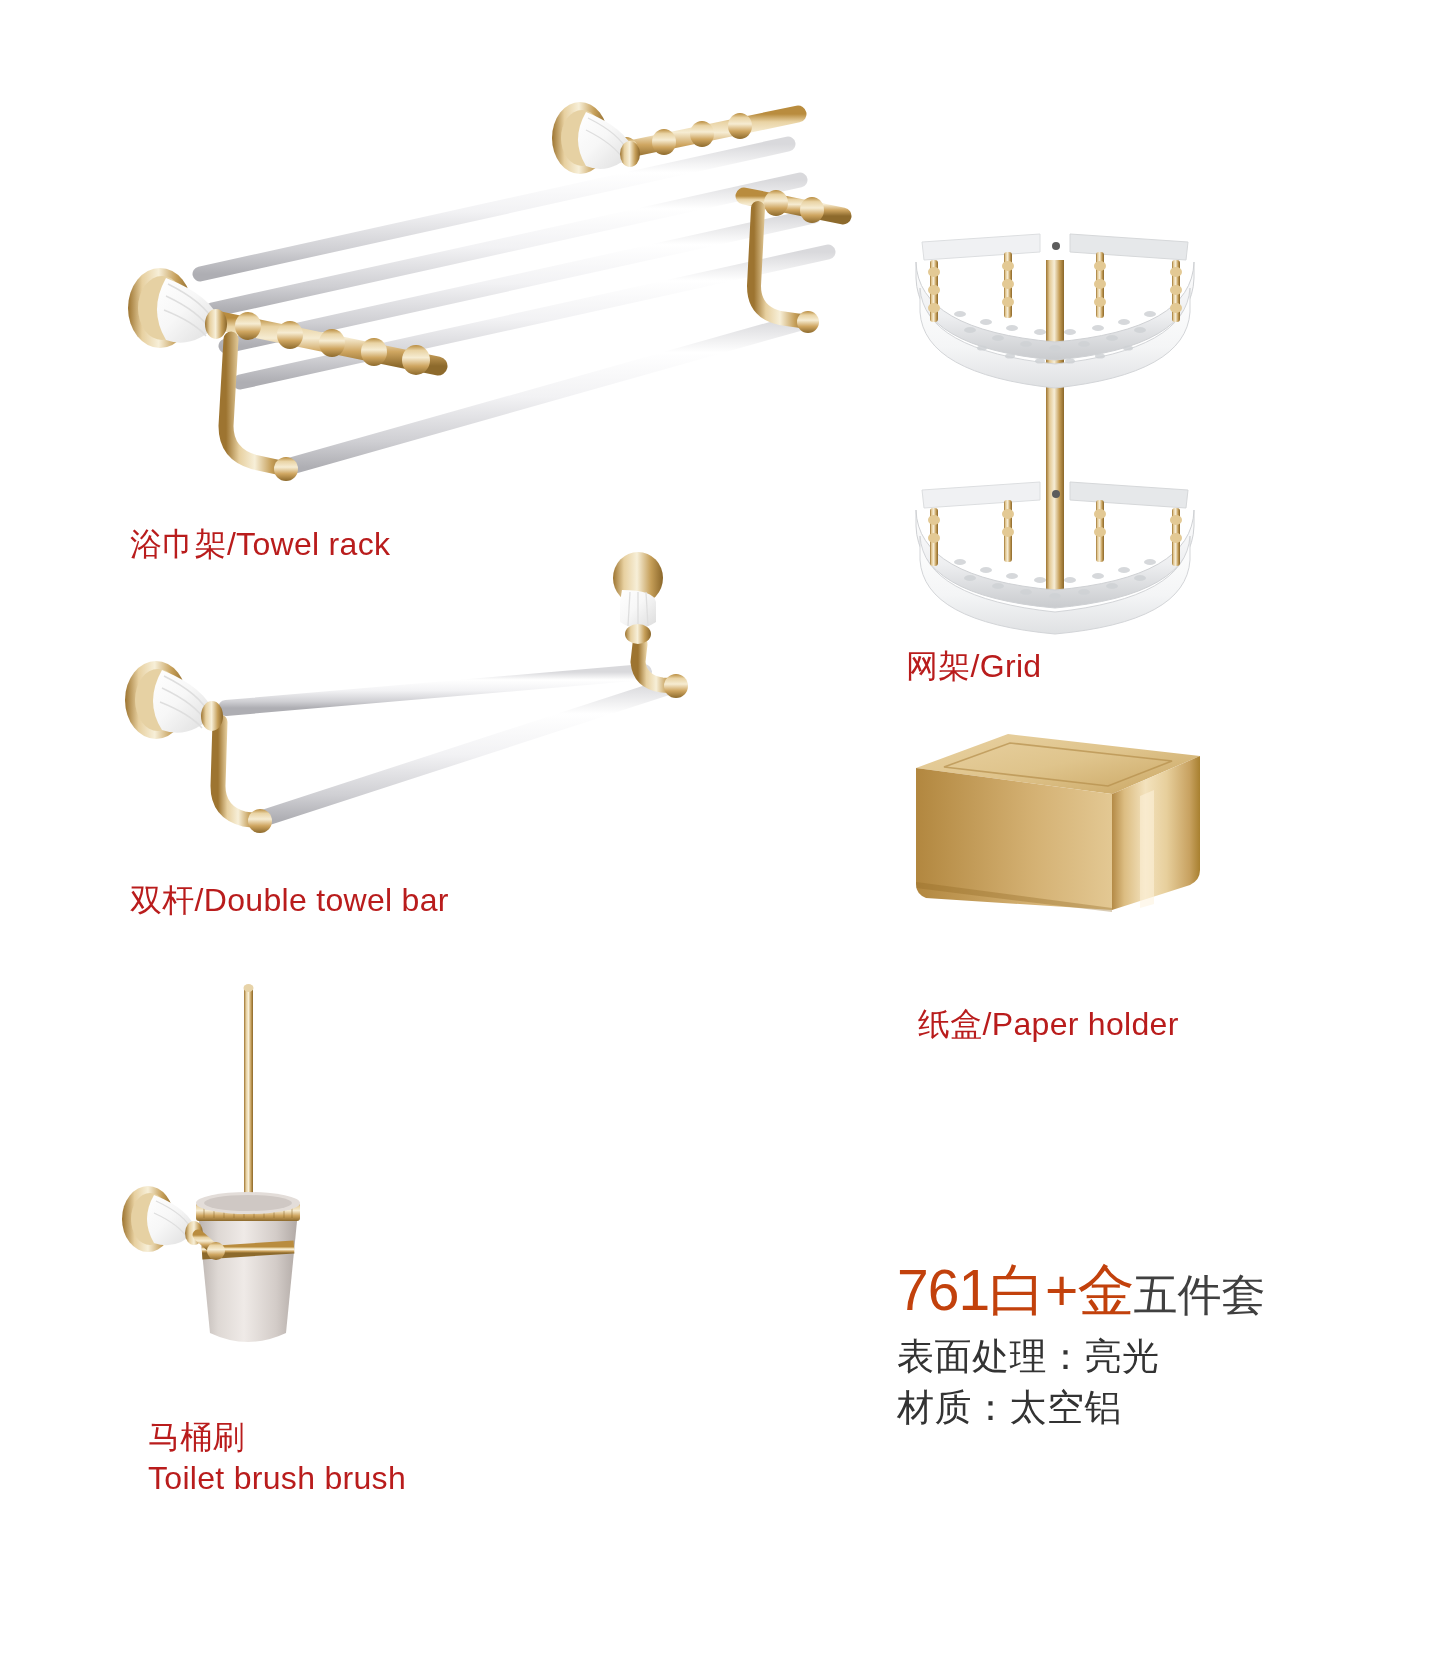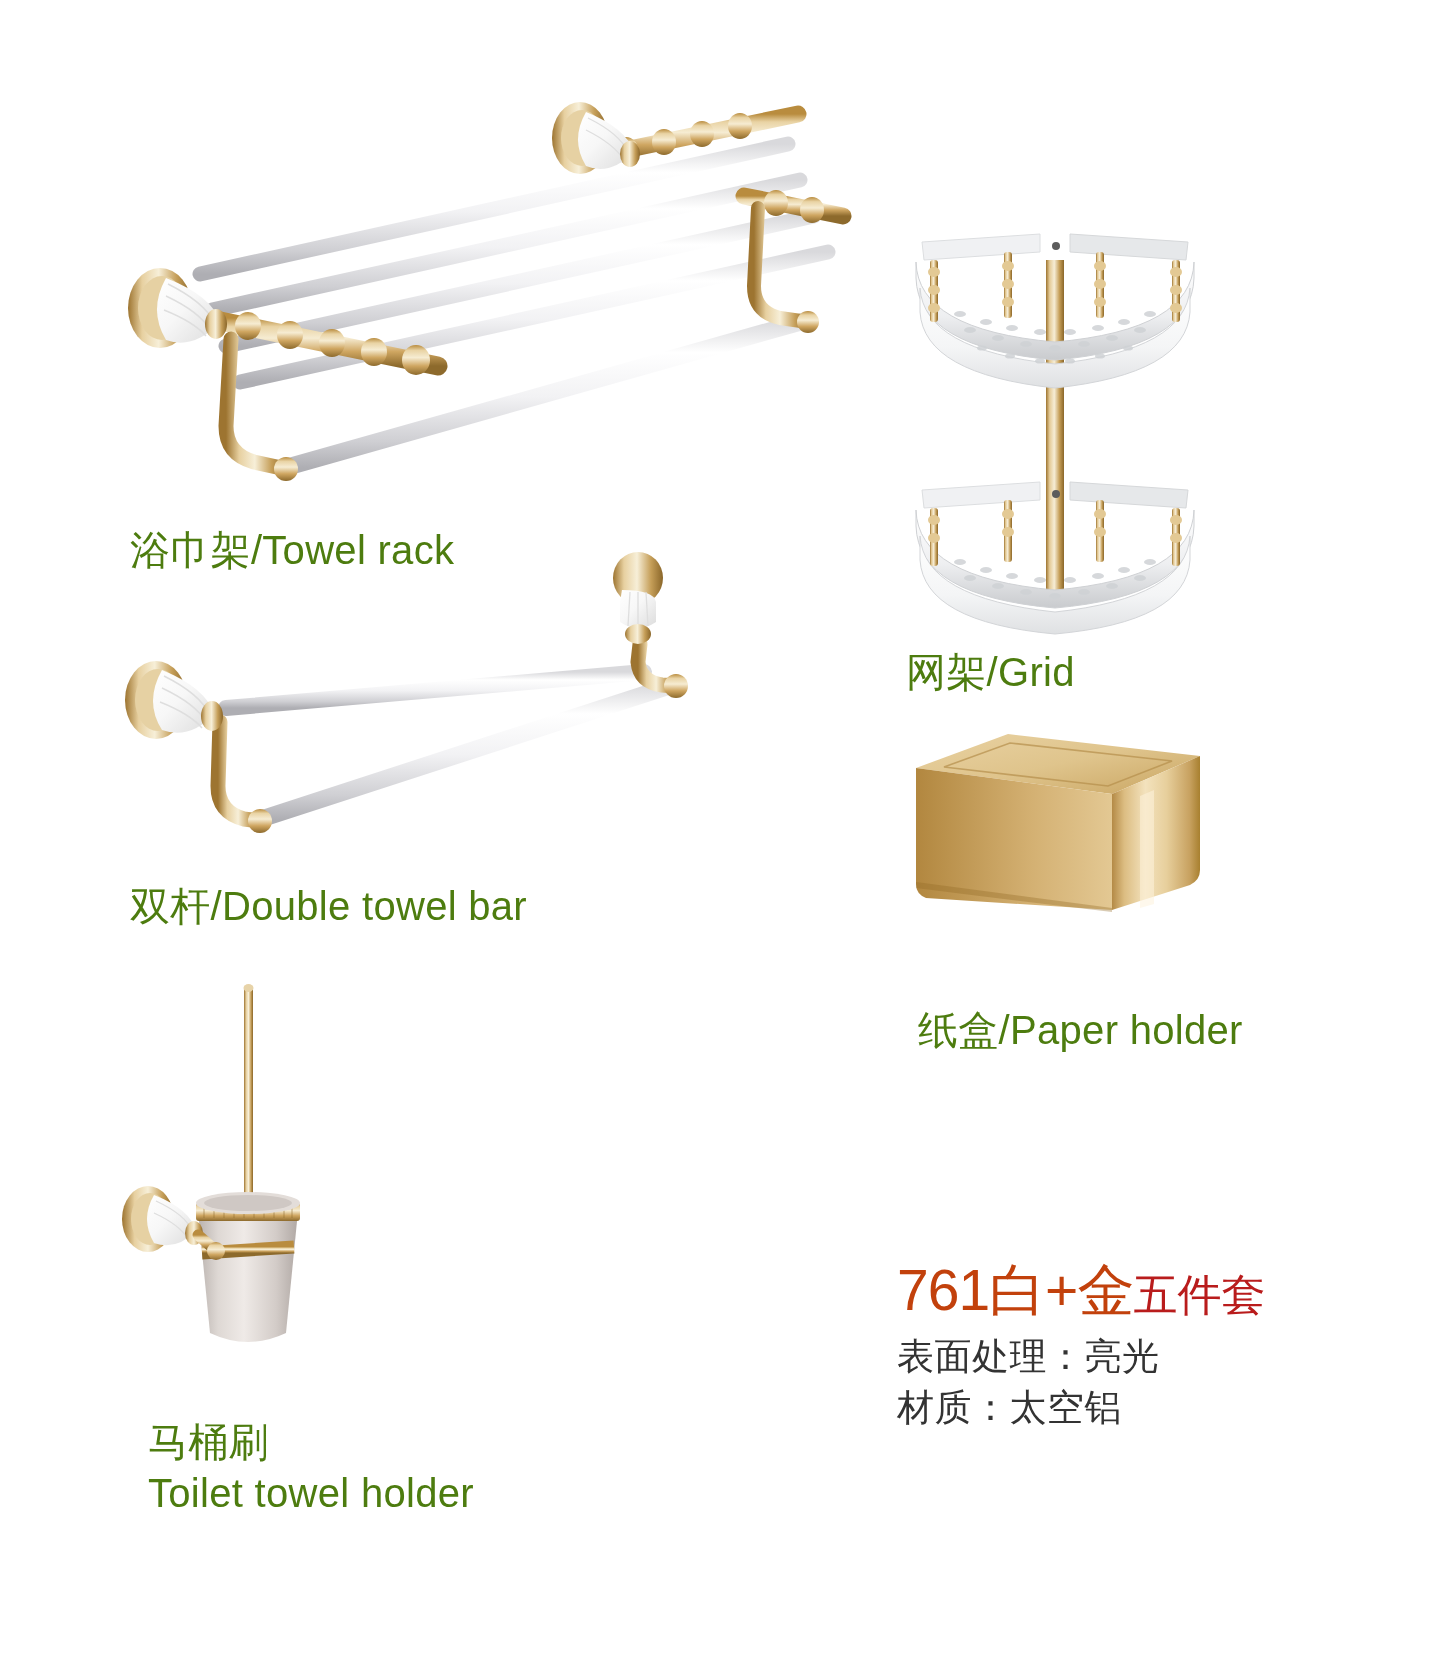--- a/index.html
+++ b/index.html
@@ -24,22 +24,22 @@
     position: absolute;
   }
   .product-art {
     position: relative;
   }
   .product-art svg {
     display: block;
     overflow: visible;
   }
   .label {
-    color: #4d7c0f;
-    font-size: 40px;
+    color: #b91c1c;
+    font-size: 32px;
     line-height: 1.30;
     letter-spacing: 0.3px;
     white-space: pre;
   }
   .label.two-line { line-height: 1.28; }
 
   
   #towel-rack        { left: 108px;  top: 96px;  width: 740px; }
   #towel-rack .label { margin-top: 8px; margin-left: 22px; }
 
@@ -67,21 +67,21 @@
     line-height: 1.0;
     white-space: pre;
     margin: 0 0 12px 0;
     font-weight: 500;
   }
   #spec-title .code {
     color: #c2410c;
     letter-spacing: -1px;
   }
   #spec-title .suffix {
-    color: #b91c1c;
+    color: #404040;
     font-size: 44px;
     letter-spacing: 0px;
   }
   .spec-line {
     color: #333333;
     font-size: 37px;
     line-height: 1.38;
     white-space: pre;
     margin: 0;
     letter-spacing: 0.5px;
@@ -328,21 +328,21 @@
             <path d="M36 216 Q66 230 72 246"></path>
             <path d="M34 228 Q60 240 68 254"></path>
           </g>
           <ellipse cx="74" cy="248" rx="9" ry="12" fill="url(#goldV3)"></ellipse>
           <path d="M78 250 L94 264" stroke="url(#goldH3)" stroke-width="11" stroke-linecap="round"></path>
           <circle cx="96" cy="266" r="9" fill="url(#goldH3)"></circle>
         </g>
       </svg>
     </div>
     <div class="label two-line"><span>马桶刷</span>
-<span>Toilet towel holder</span></div>
+<span>Toilet brush brush</span></div>
   </div>
 
   <div class="product" id="grid-shelf">
     <div class="product-art">
       <svg width="330" height="410" viewBox="0 0 330 410">
         <defs>
           <linearGradient id="goldPost" x1="0" y1="0" x2="1" y2="0">
             <stop offset="0%" stop-color="#9d7430"></stop>
             <stop offset="20%" stop-color="#e4ca96"></stop>
             <stop offset="46%" stop-color="#f6edd6"></stop>

